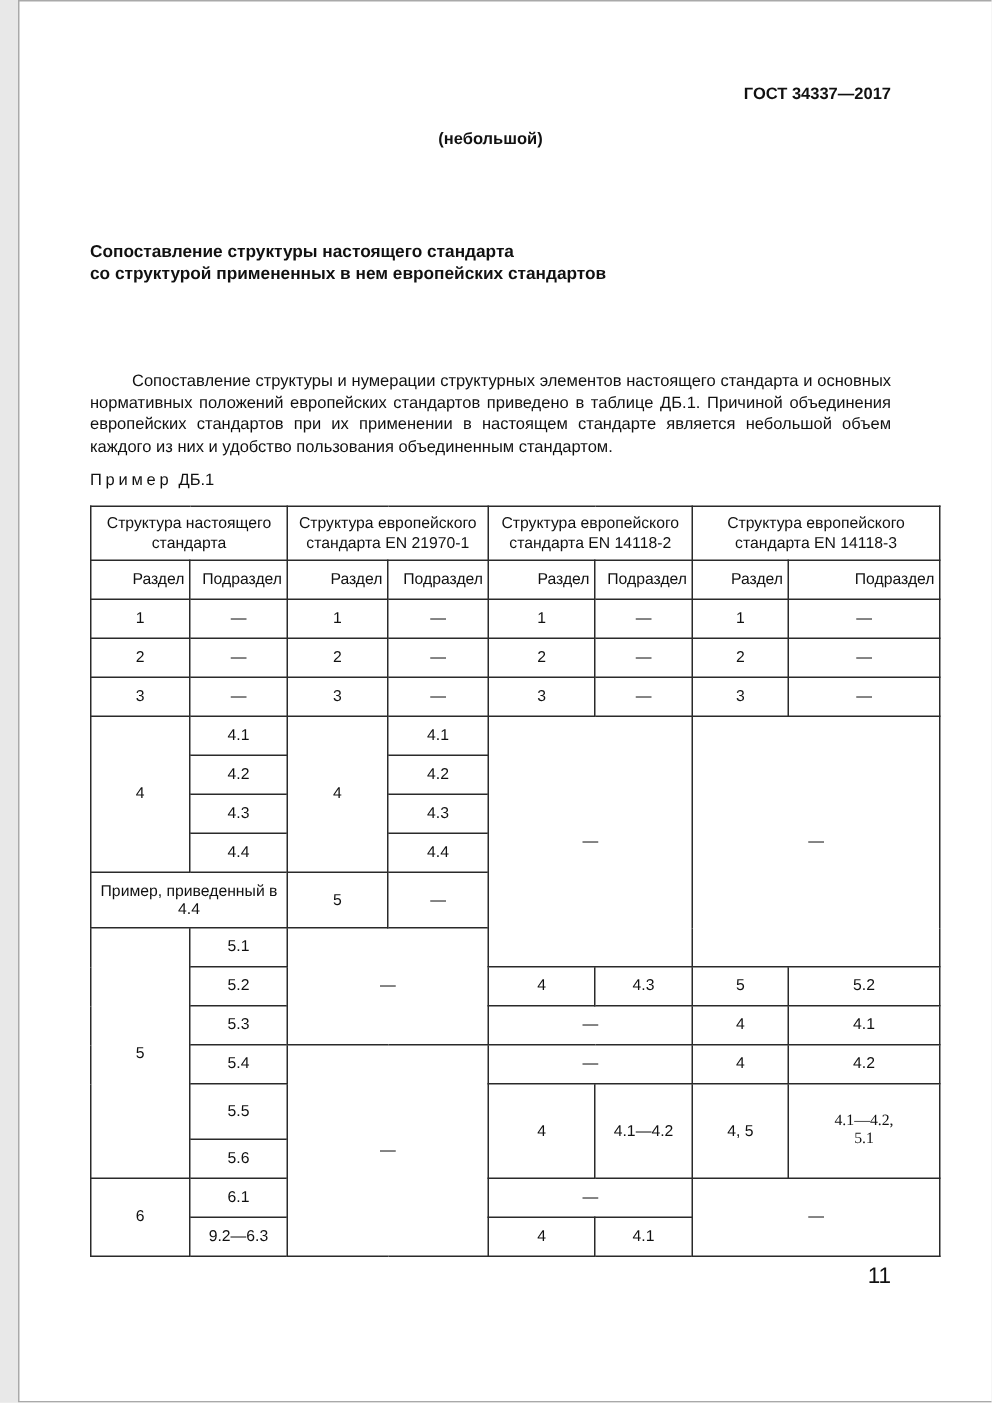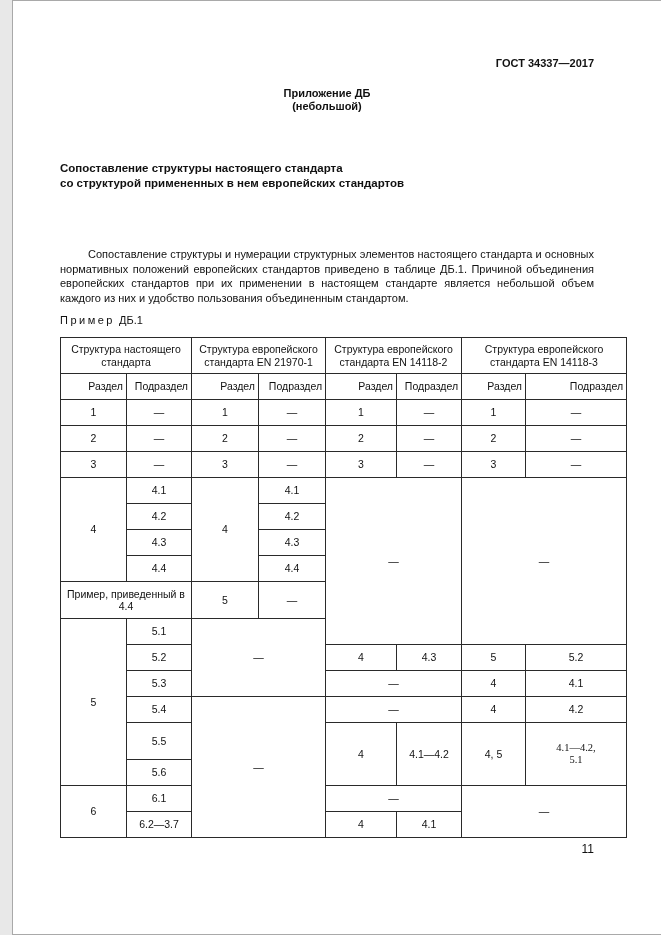--- a/index.html
+++ b/index.html
@@ -72,32 +72,31 @@
   }
   .cmp thead tr.group-row th { height: 36px; font-weight: normal; }
   .cmp thead tr.sub-row th { height: 26px; font-weight: normal; text-align: right; }
   .cmp tbody td { height: 26px; }
   .cmp tbody tr.tall td { height: 37px; }
   .preline { white-space: pre-line; font-family: Liberation Serif, serif; }
   .page-number {
     position: absolute;
     top: 841px; left: 47px; width: 534px;
     text-align: right;
-    font-size: 12px;
+    font-size: 15px;
   }
 </style>
 </head>
 <body>
 
 <div class="page">
 
   <div class="doc-number">ГОСТ 34337—2017</div>
 
   <div class="appendix">
-    <div>Приложение ДБ</div>
     <div>(небольшой)</div>
   </div>
 
   <div class="title">
     <div>Сопоставление структуры настоящего стандарта</div>
     <div>со структурой примененных в нем европейских стандартов</div>
   </div>
 
   <p class="intro">Сопоставление структуры и нумерации структурных элементов настоящего стандарта и основных нормативных положений европейских стандартов приведено в таблице ДБ.1. Причиной объединения европейских стандартов при их применении в настоящем стандарте является небольшой объем каждого из них и удобство пользования объединенным стандартом.</p>
 
@@ -226,21 +225,21 @@
       <tr>
         <td>5.6</td>
       </tr>
       <tr>
         <td rowspan="2">6</td>
         <td>6.1</td>
         <td colspan="2">—</td>
         <td colspan="2" rowspan="2">—</td>
       </tr>
       <tr>
-        <td>6.2—3.7</td>
+        <td>9.2—6.3</td>
         <td>4</td>
         <td>4.1</td>
       </tr>
     </tbody>
   </table>
 
   <div class="page-number">11</div>
 
 </div>
 

